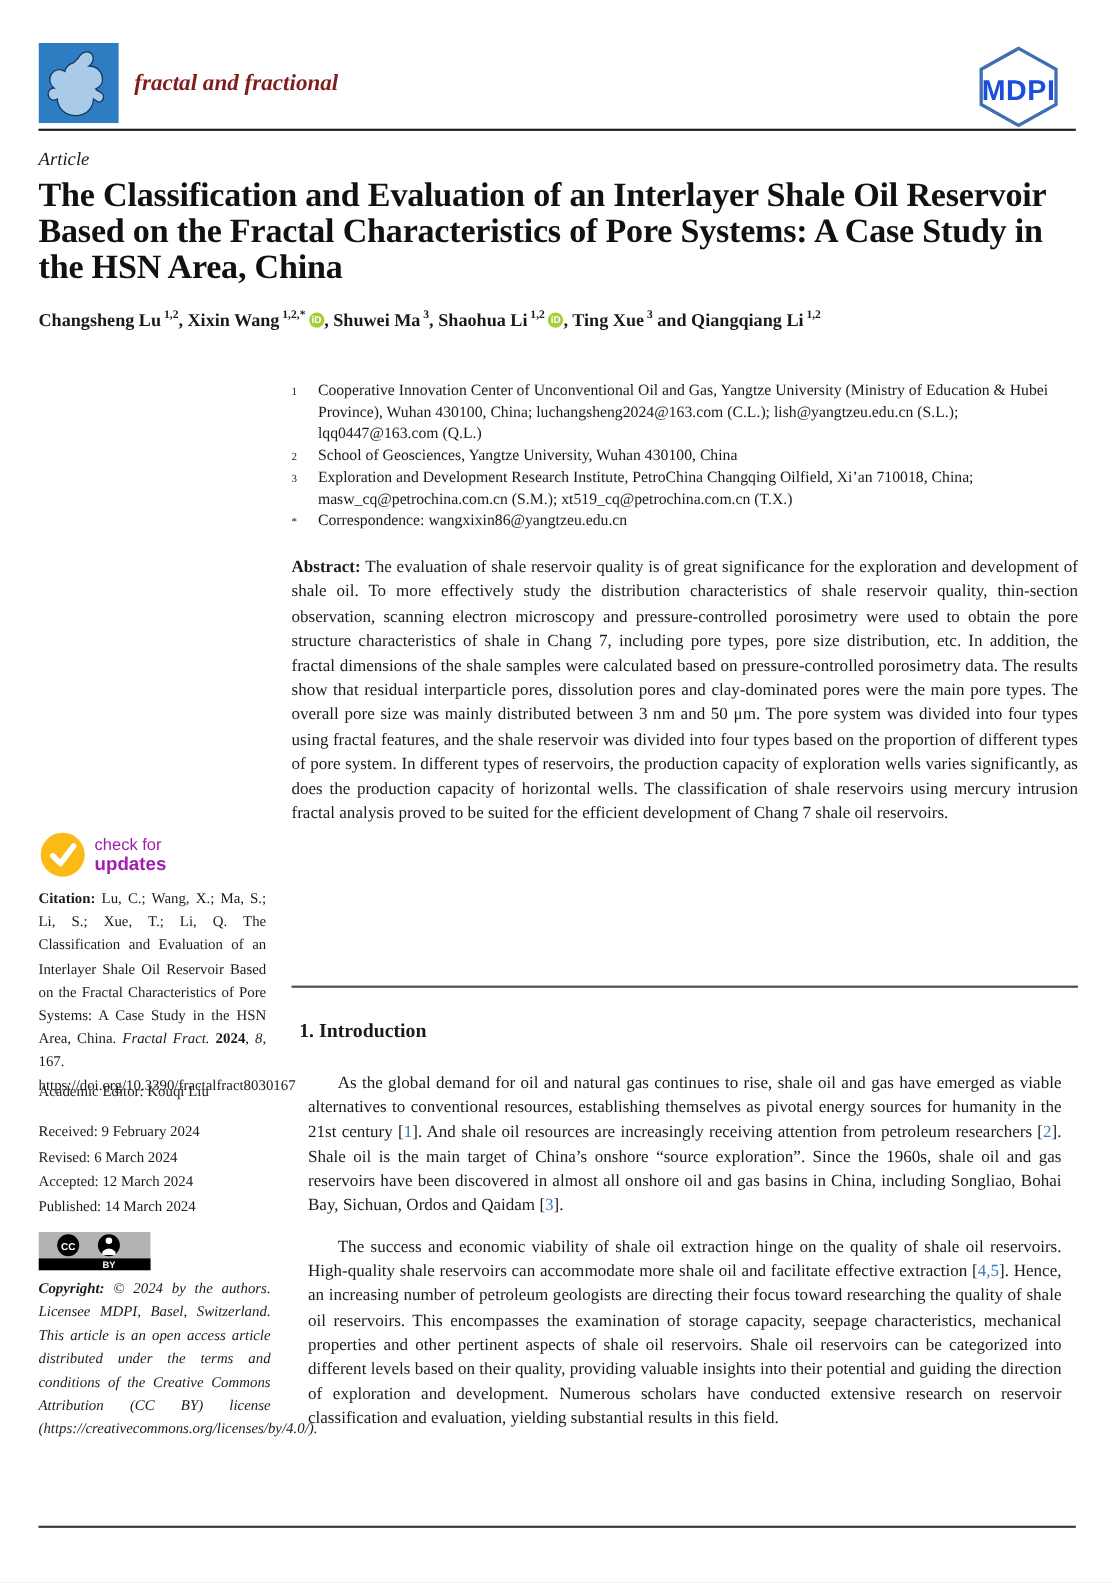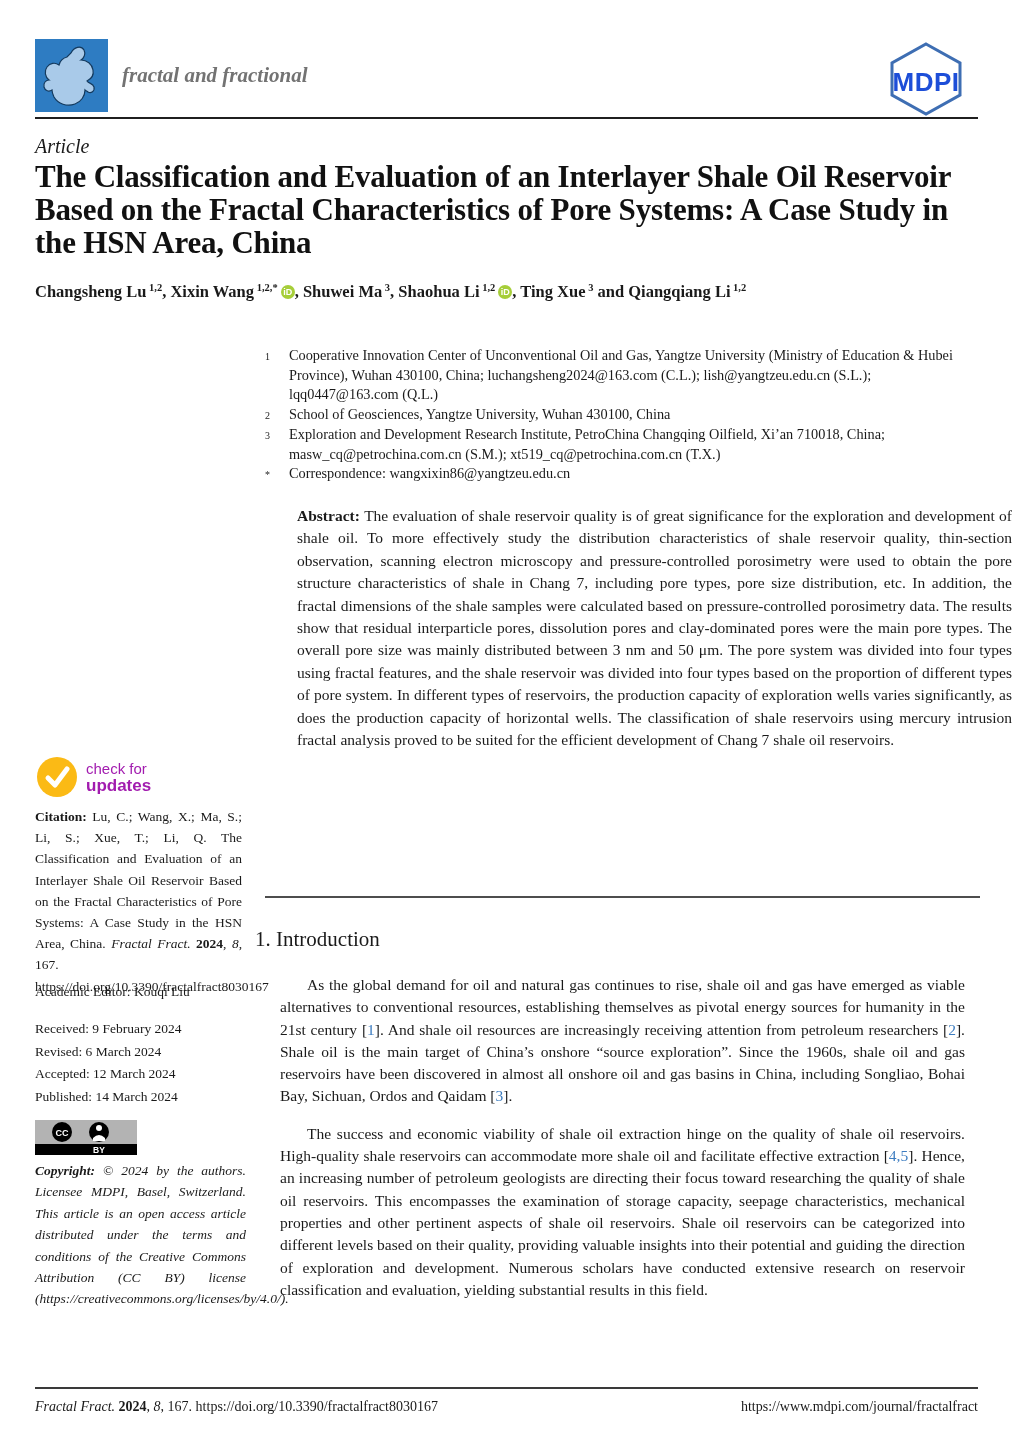--- a/index.html
+++ b/index.html
@@ -6,53 +6,53 @@
   html,body { margin:0; padding:0; background:#888; }
   .page {
     position:relative; width:1013px; height:1439px; margin:0 auto;
     background:#ffffff; overflow:hidden;
     font-family:"Liberation Serif","DejaVu Serif",serif; color:#1a1a1a;
   }
   .abs { position:absolute; }
 
   
   .logo-box { left:35px; top:39px; width:73px; height:73px; }
-  .wordmark { left:122px; top:63px; font-size:21px; font-style:italic; font-weight:bold; color:#737373; }
+  .wordmark { left:122px; top:63px; font-size:21px; font-style:italic; font-weight:bold; color:#7f1d1d; }
   .mdpi-logo { left:884px; top:41px; width:84px; height:76px; }
   .mdpi-text { position:absolute; left:0; top:26px; width:84px; text-align:center;
     font-family:"Liberation Sans",sans-serif; font-weight:bold; font-size:26px;
     color:#1d4ed8; letter-spacing:0.5px; }
   .header-rule { left:35px; top:117px; width:943px; height:2px; background:#1f1f1f; }
 
   
-  .article-label { left:35px; top:135px; font-size:20px; font-style:italic; }
+  .article-label { left:35px; top:135px; font-size:17px; font-style:italic; }
   .title { left:35px; top:160px; width:940px; margin:0; font-size:31px; line-height:33px;
     font-weight:bold; color:#111; letter-spacing:-0.2px; }
   .authors { left:35px; top:281px; width:940px; font-size:16.5px; font-weight:bold; }
   .authors sup { font-size:10.5px; font-weight:bold;text-align:right; }
   .orcid {
     display:inline-block; width:14px; height:14px; border-radius:50%;
     background:#A6CE39; color:#fff; font-family:"Liberation Sans",sans-serif;
     font-size:9px; font-weight:bold; line-height:14px; text-align:center;
     margin-left:3px; vertical-align:2px;
   }
 
   
   .affiliations { left:265px; top:346px; width:716px; font-size:14.3px; line-height:19.5px; }
   .aff-row { display:flex; }
   .aff-marker { flex:none; width:24px; font-size:10px; padding-top:1px; }
   .aff-text { flex:1; }
 
   
-  .abstract { left:265px; top:505px; width:715px; font-size:15.5px; line-height:22.4px; text-align:justify;margin-left:32px; }
+  .abstract { left:265px; top:505px; width:715px; font-size:15.5px; line-height:22.4px; text-align:justify; }
   .keywords { left:265px; top:822px; width:715px; font-size:15.5px; line-height:22.4px; text-align:justify; }
   .content-rule { left:265px; top:896px; width:715px; height:2px; background:#4d4d4d; }
 
   
-  .section-heading { left:255px; top:927px; margin:0; font-size:21px; font-weight:normal; }
+  .section-heading { left:272px; top:927px; margin:0; font-size:18px; font-weight:bold; }
   .paragraphs { left:265px; top:959px; width:715px; font-size:15.5px; line-height:22.3px; text-align:justify; }
   .paragraphs p { margin:15px; text-indent:27px; }
   .ref { color:#3C7CC0; }
 
   
   .check-updates { left:37px; top:757px; display:flex; align-items:center; gap:9px; cursor:pointer; }
   .cu-circle { flex:none; width:40px; height:40px; border-radius:50%; background:#FBBA15; }
   .cu-text { font-family:"Liberation Sans",sans-serif; font-size:15px; line-height:17px; color:#a21caf; }
   .cu-text .l2 { font-weight:bold; font-size:17px; }
   .citation { left:35px; top:806px; width:207px; font-size:13.5px; line-height:21.2px; text-align:justify; }
@@ -148,18 +148,14 @@
       <circle cx="64" cy="12" r="10" fill="#000000"></circle>
       <circle cx="64" cy="8" r="3" fill="#ffffff"></circle>
       <path d="M58 18 q6 -6 12 0 l0 3 l-12 0 z" fill="#ffffff"></path>
       <text x="64" y="33" text-anchor="middle" fill="#ffffff" font-family="Liberation Sans, sans-serif" font-size="8.5" font-weight="bold">BY</text>
     </svg>
   </div>
 
   <div class="abs copyright"><b>Copyright: </b><span>© 2024 by the authors. Licensee MDPI, Basel, Switzerland. This article is an open access article distributed under the terms and conditions of the Creative Commons Attribution (CC BY) license (https://creativecommons.org/licenses/by/4.0/).</span></div>
 
   <div class="abs footer-rule"></div>
-  <div class="abs footer">
-    <span><i>Fractal Fract. </i><b>2024</b><span>, </span><i>8</i><span>, 167. https://doi.org/10.3390/fractalfract8030167</span></span>
-    <span>https://www.mdpi.com/journal/fractalfract</span>
-  </div>
 
 </div>
 
 </body></html>

